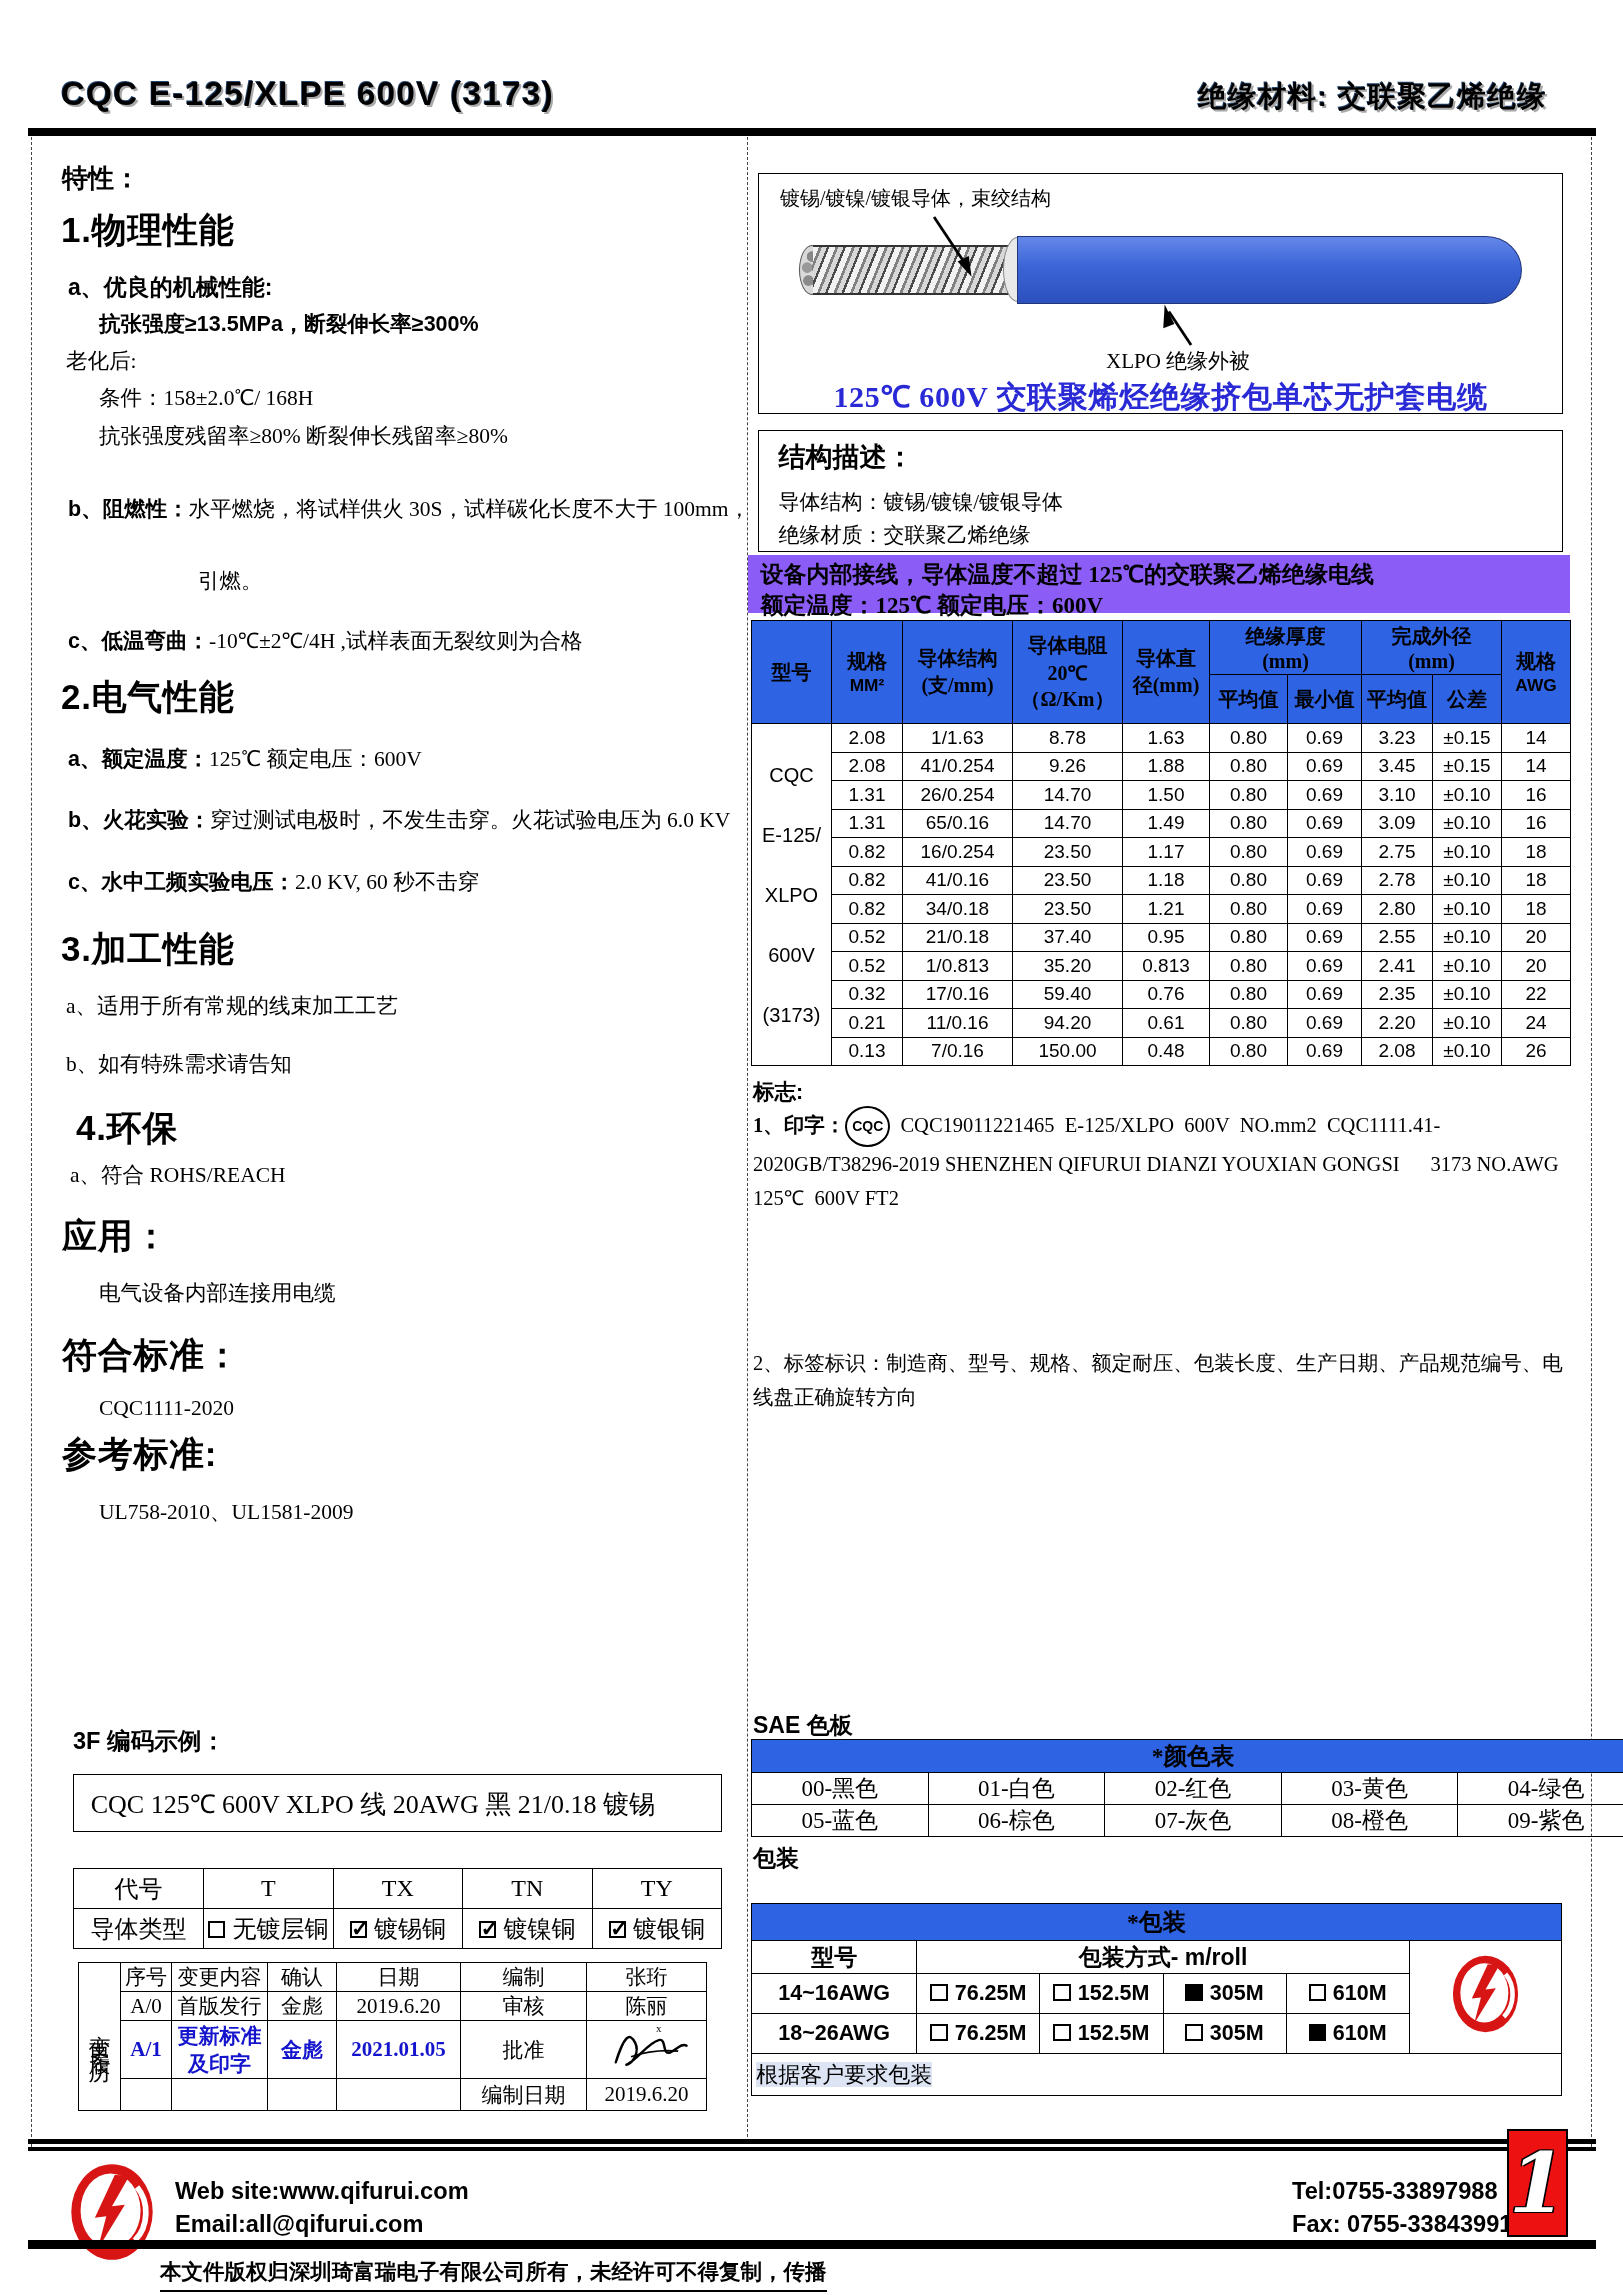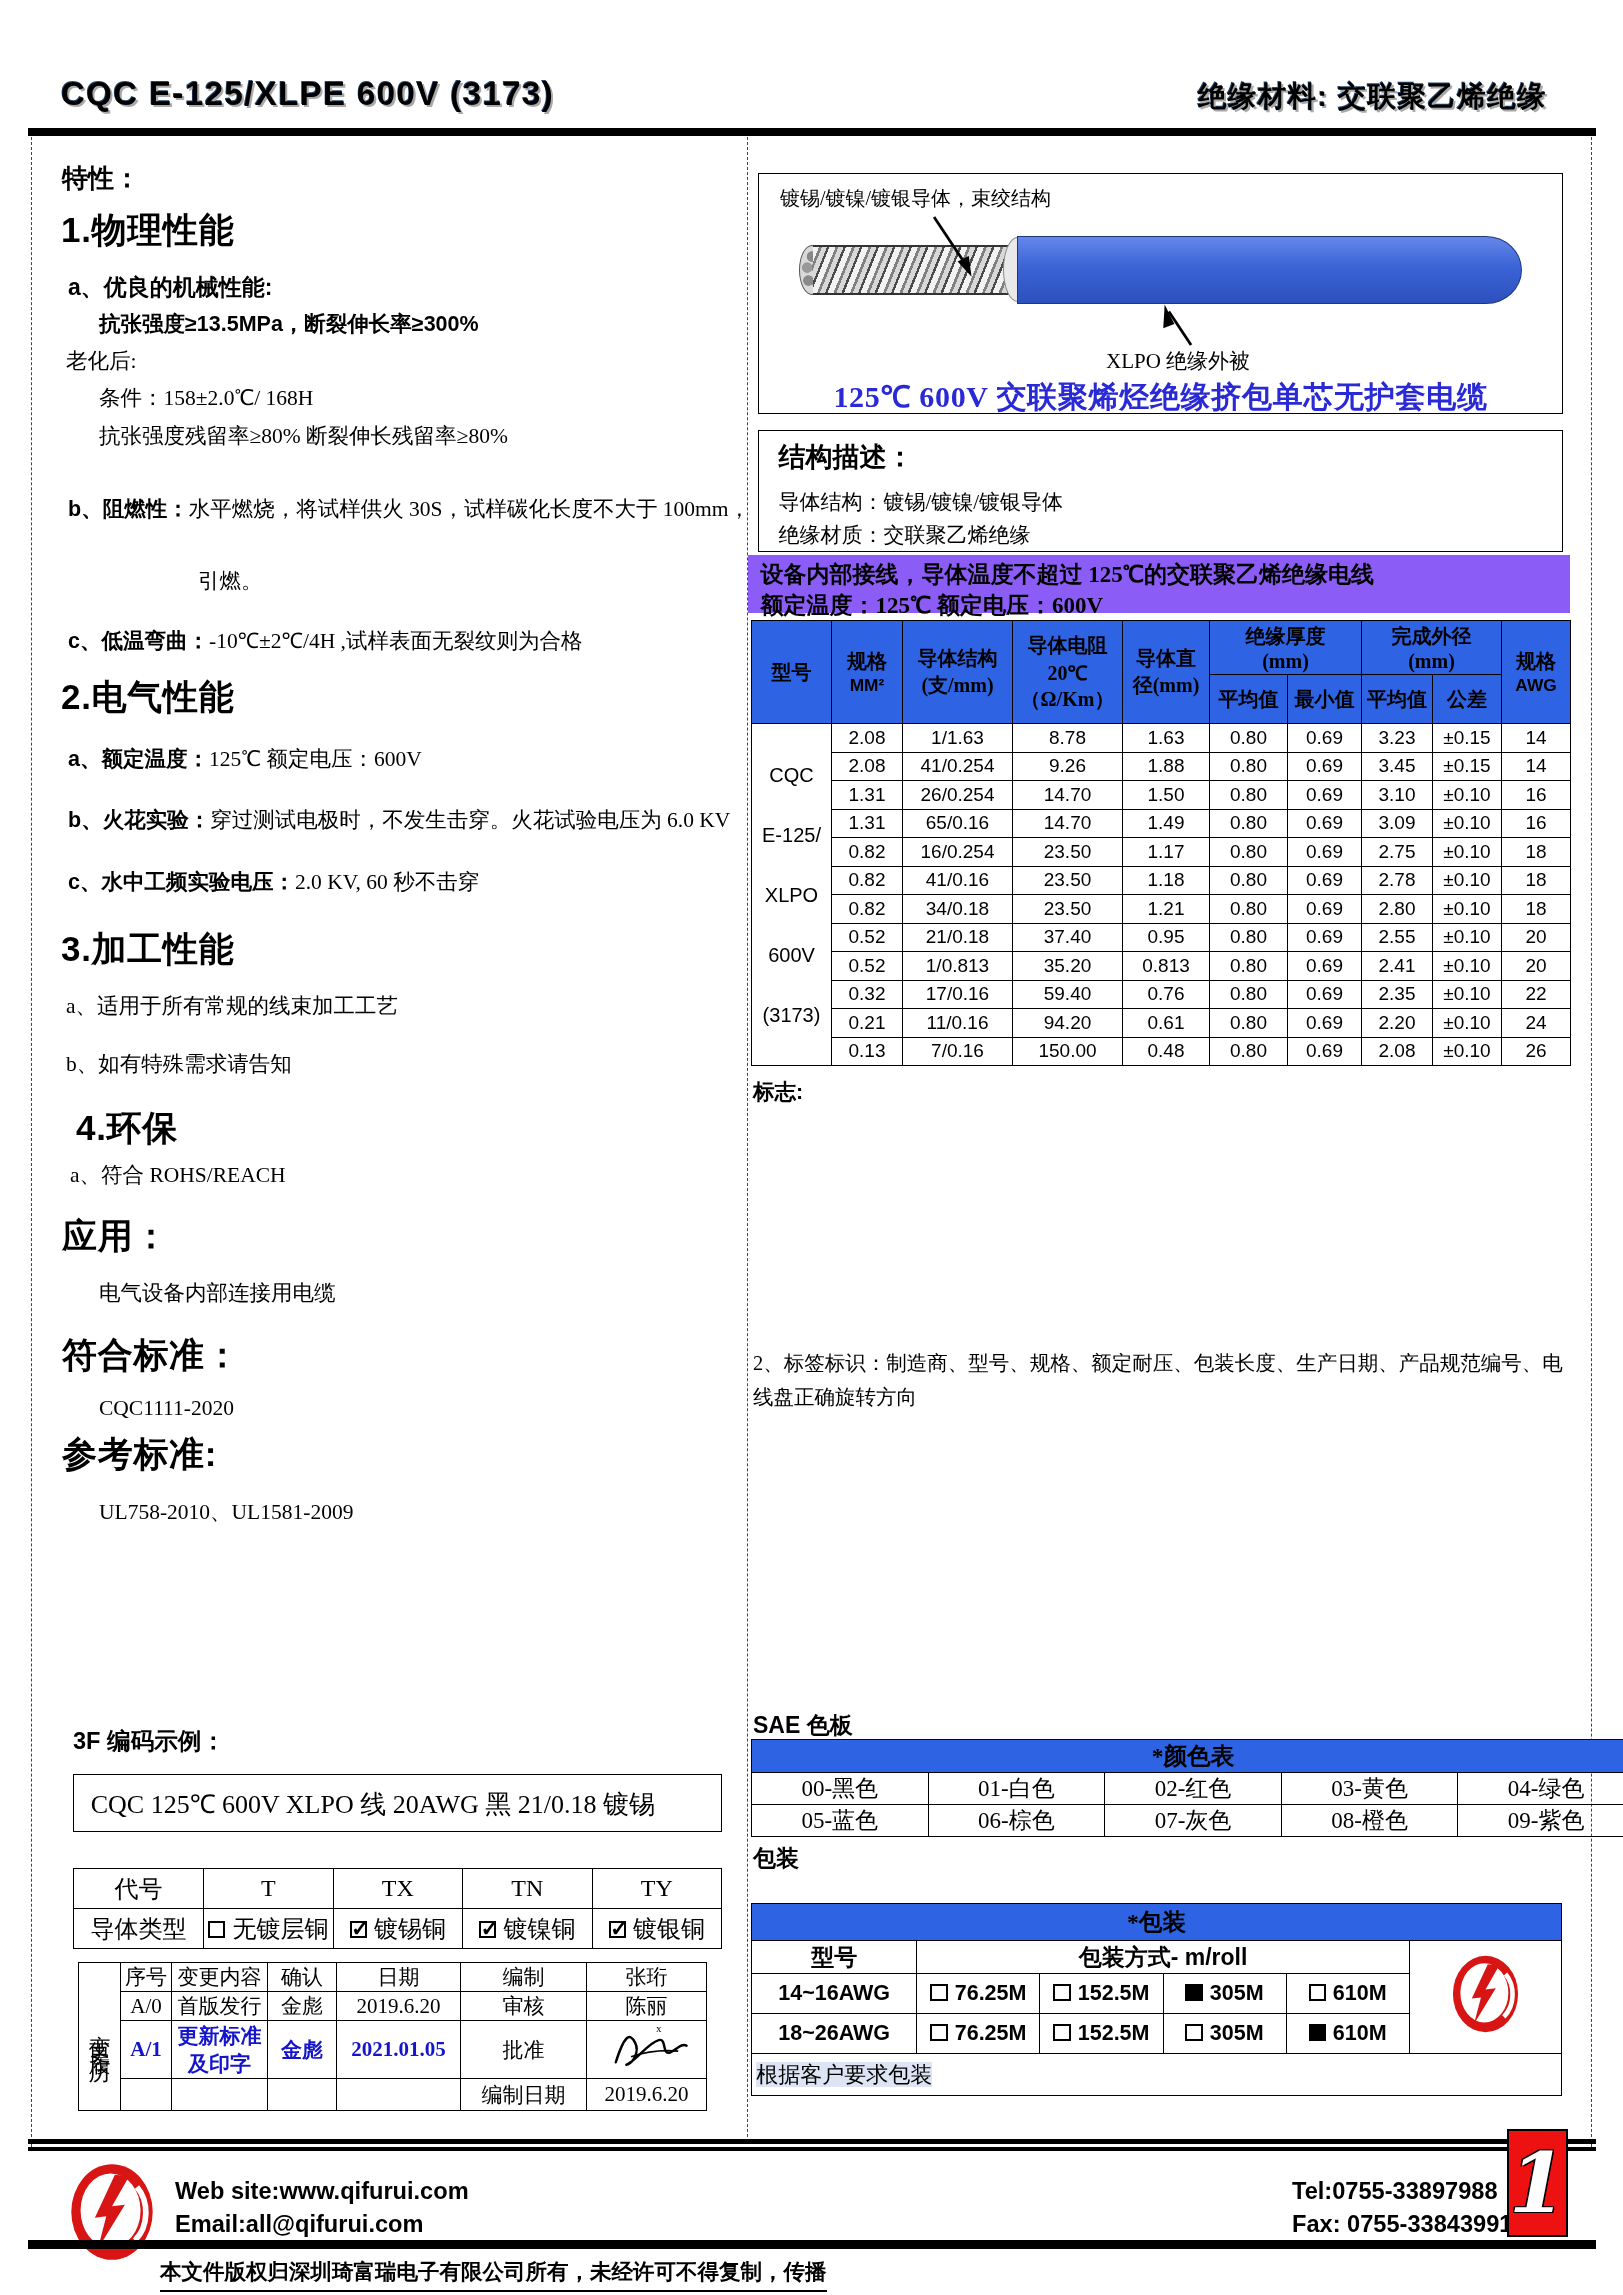--- a/index.html
+++ b/index.html
@@ -480,20 +480,22 @@
           <td>0.80</td>
           <td>0.69</td>
           <td>2.08</td>
           <td>±0.10</td>
           <td>26</td>
         </tr>
       </tbody>
   </table>
 
   <div class="mark-title">标志:</div>
+  <div class="mark-p" style="top:1106px;"><b>1、印字：</b><span class="cqc-oval">CQC</span><span>  CQC19011221465  E-125/XLPO  600V  NO.mm2  CQC1111.41-2020</span><span>GB/T38296-2019 SHENZHEN QIFURUI DIANZI YOUXIAN GONGSI      3173 NO.AWG</span>
+<span>125℃  600V FT2</span></div>
 
 
   <div class="mark-p" style="top:1346px;">2、标签标识：制造商、型号、规格、额定耐压、包装长度、生产日期、产品规范编号、电线盘正确旋转方向</div>
 
   <div class="sae-title">SAE 色板</div>
   <table class="ctable">
     <tbody>
         <tr>
           <td colspan="5" class="bar">*颜色表</td>
         </tr>

